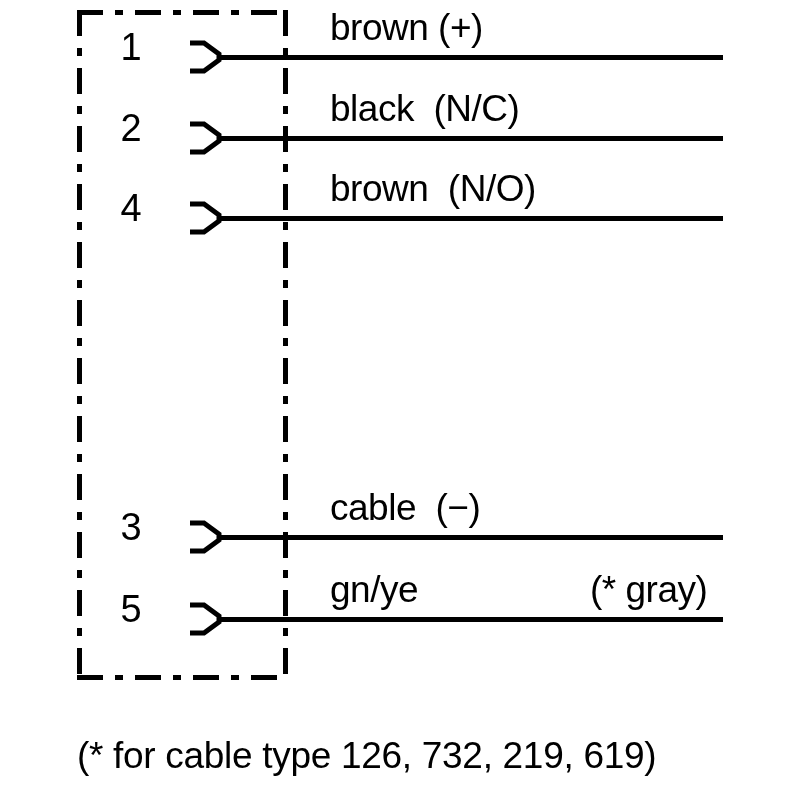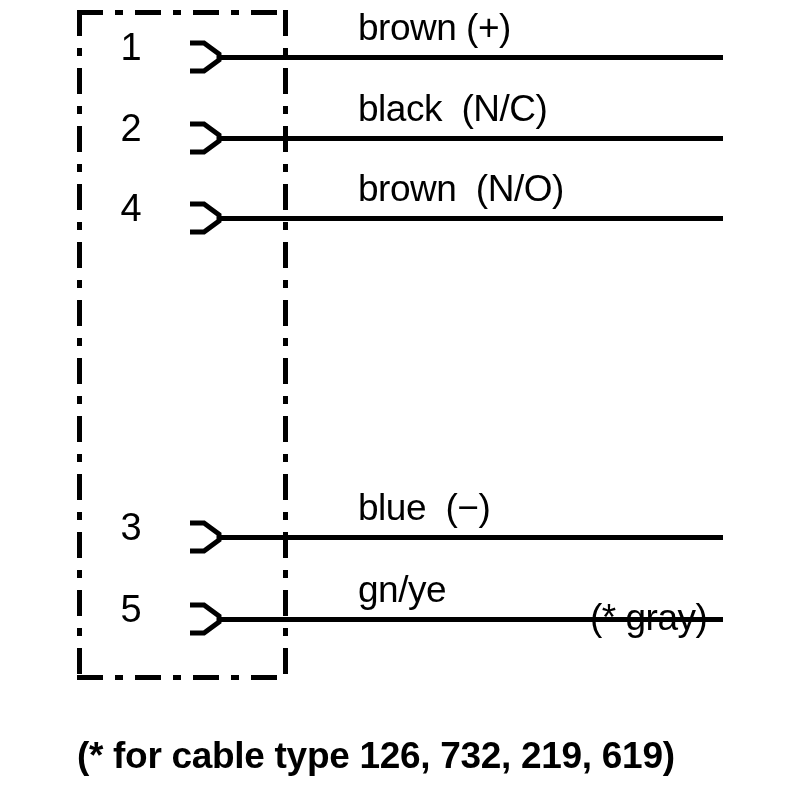--- a/index.html
+++ b/index.html
@@ -90,47 +90,44 @@
   .wire-label {
     position: absolute;
     left: 330px;
     top: -48px;
     font-size: 37px;
     line-height: 37px;
     letter-spacing: -0.5px;
     color: #000;
     white-space: pre;
     font-family: "Liberation Sans", sans-serif;
-    margin-left: 28px;
   }
   .wire-note {
     position: absolute;
     left: 590px;
     top: -48px;
     font-size: 37px;
     line-height: 37px;
     letter-spacing: -0.5px;
     color: #000;
     white-space: pre;
     font-family: "Liberation Sans", sans-serif;
-    margin-top: 28px;
   }
 
   
   .footnote {
     position: absolute;
     left: 77px;
     top: 736px;
     font-size: 37px;
     line-height: 40px;
     letter-spacing: -0.3px;
     color: #000;
     white-space: pre;
     font-family: "Liberation Sans", sans-serif;
-    font-weight: bold;
   }
 </style>
 </head>
 <body>
 
 <div id="canvas">
 
   <div class="boundary">
     <div class="edge-h top"></div>
     <div class="edge-h bottom"></div>
@@ -172,21 +169,21 @@
   </div>
 
   <div class="pin-row" style="top:537px">
     <div class="pin-number">3</div>
     <div class="socket">
       <svg width="34" height="38" viewBox="0 0 34 38">
         <path d="M0 5 H14 L29 16 V22 L14 33 H0" fill="none" stroke="#000" stroke-width="5"></path>
       </svg>
     </div>
     <div class="wire"></div>
-    <div class="wire-label">blue  (−)</div>
+    <div class="wire-label">cable  (−)</div>
   </div>
 
   <div class="pin-row" style="top:619px">
     <div class="pin-number">5</div>
     <div class="socket">
       <svg width="34" height="38" viewBox="0 0 34 38">
         <path d="M0 5 H14 L29 16 V22 L14 33 H0" fill="none" stroke="#000" stroke-width="5"></path>
       </svg>
     </div>
     <div class="wire"></div>

